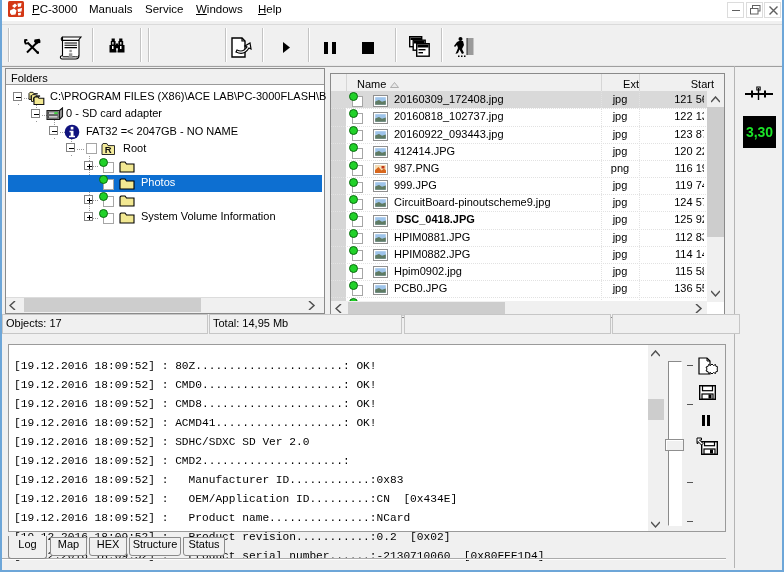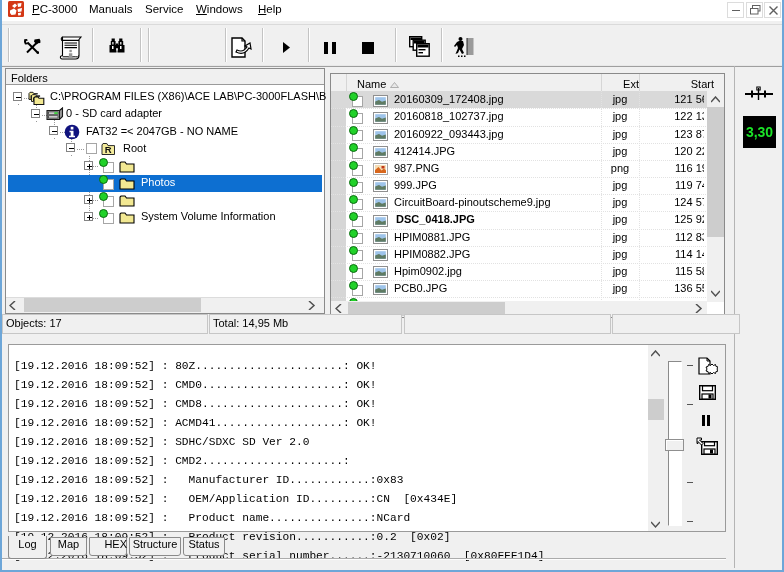--- a/index.html
+++ b/index.html
@@ -461,17 +461,17 @@
 <rect x="14" y="12.5" width="3" height="4" fill="#000"></rect>
 <path d="M1 1 L5.5 1 L5.5 3 L3.5 3 L7 6.5 L5.5 8 L2 4.5 L2 6.5 L1 6.5 Z" fill="#fff" stroke="#000" stroke-width="1"></path>
 </svg>
 <div class="a" style="left:2px;top:557.5px;width:724px;height:1px;background:#ababab"></div>
 <div class="a" style="left:2px;top:558.5px;width:724px;height:1px;background:#fdfdfd"></div>
 <div class="a" style="left:8px;top:536px;width:39px;height:23px;background:#f0f0f0;border:1px solid #8a8a8a;border-top:none;border-radius:0 0 3px 3px"></div>
 <div class="a" style="left:8px;top:538.8px;width:39px;height:12px;text-align:center"><span class="txt">Log</span></div>
 <div class="a" style="left:50px;top:537px;width:37px;height:19px;background:#f0f0f0;border:1px solid #8a8a8a;border-top:1px solid #8a8a8a;border-radius:0 0 3px 3px"></div>
 <div class="a" style="left:50px;top:538.8px;width:37px;height:12px;text-align:center"><span class="txt">Map</span></div>
 <div class="a" style="left:89px;top:537px;width:38px;height:19px;background:#f0f0f0;border:1px solid #8a8a8a;border-top:1px solid #8a8a8a;border-radius:0 0 3px 3px"></div>
-<div class="a" style="left:89px;top:538.8px;width:38px;height:12px;text-align:right"><span class="txt">HEX</span></div>
+<div class="a" style="left:89px;top:538.8px;width:38px;height:12px;text-align:center"><span class="txt">HEX</span></div>
 <div class="a" style="left:129px;top:537px;width:52px;height:19px;background:#f0f0f0;border:1px solid #8a8a8a;border-top:1px solid #8a8a8a;border-radius:0 0 3px 3px"></div>
 <div class="a" style="left:129px;top:538.8px;width:52px;height:12px;text-align:center"><span class="txt">Structure</span></div>
 <div class="a" style="left:183px;top:537px;width:42px;height:19px;background:#f0f0f0;border:1px solid #8a8a8a;border-top:1px solid #8a8a8a;border-radius:0 0 3px 3px"></div>
 <div class="a" style="left:183px;top:538.8px;width:42px;height:12px;text-align:center"><span class="txt">Status</span></div>
 </div>
 </body></html>

